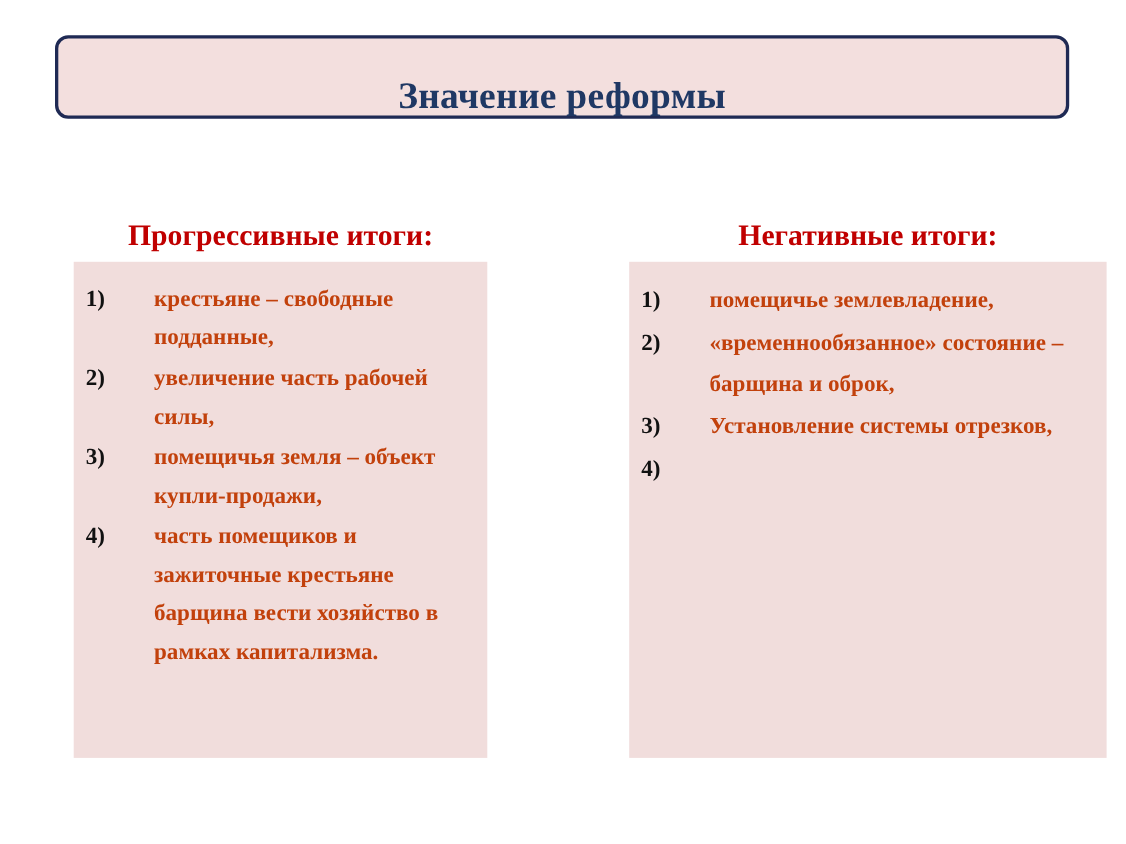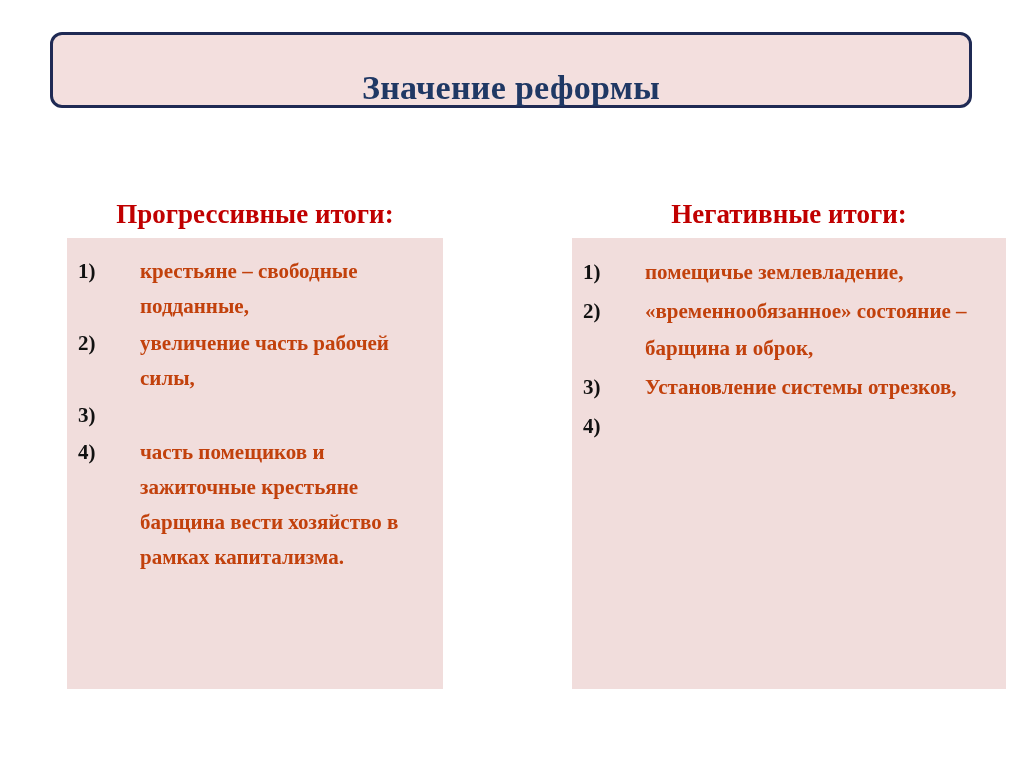--- a/index.html
+++ b/index.html
@@ -124,20 +124,21 @@
         <li class="list-item">
           <span class="item-number">1)</span>
           <span class="item-text">крестьяне – свободные подданные,</span>
         </li>
         <li class="list-item">
           <span class="item-number">2)</span>
           <span class="item-text">увеличение часть рабочей силы,</span>
         </li>
         <li class="list-item">
           <span class="item-number">3)</span>
+          <span class="item-text">помещичья земля – объект купли-продажи,</span>
         </li>
         <li class="list-item">
           <span class="item-number">4)</span>
           <span class="item-text">часть помещиков и зажиточные крестьяне барщина вести хозяйство в рамках капитализма.</span>
         </li>
       </ul>
     </div>
   </div>
 
   <div class="column right">

